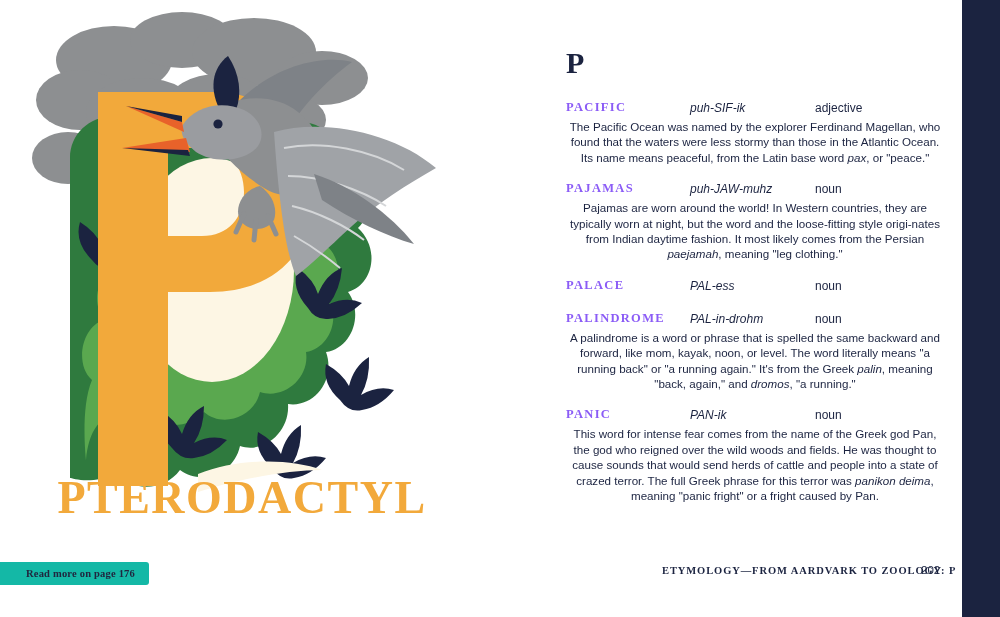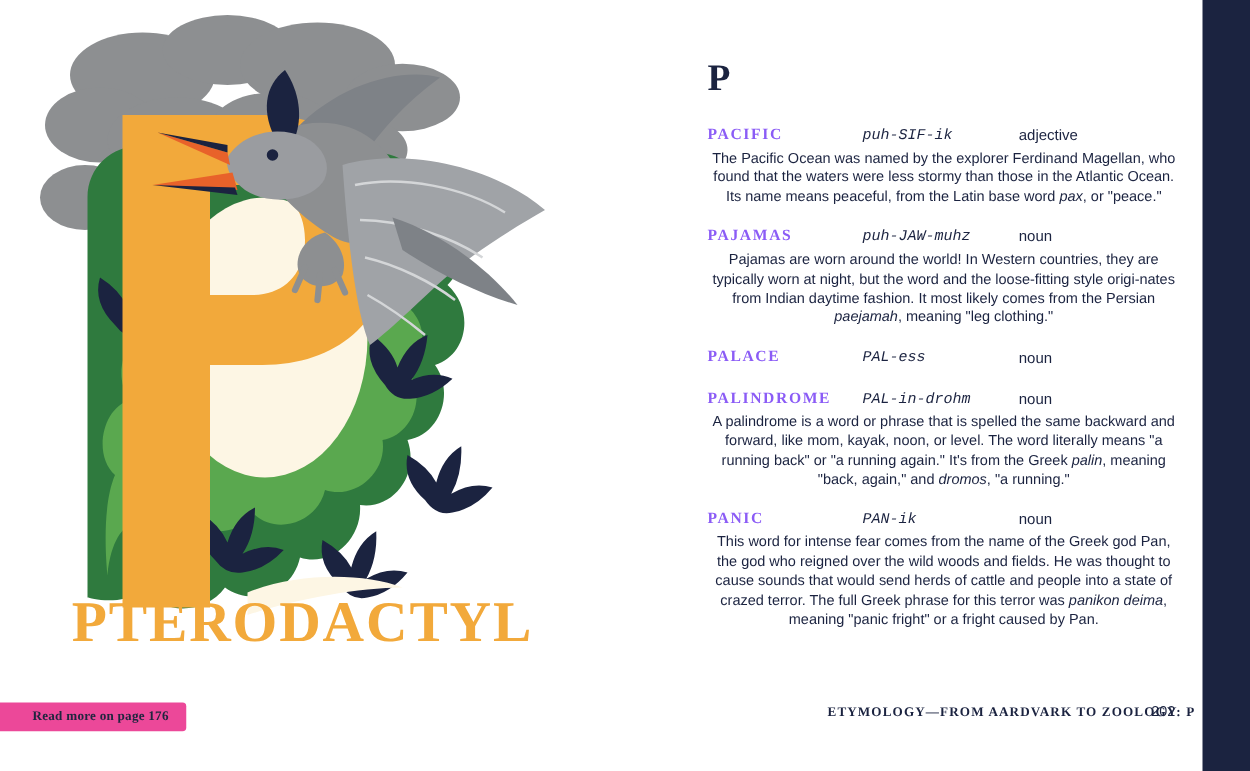--- a/index.html
+++ b/index.html
@@ -43,21 +43,21 @@
     top: 8px;
     width: 440px;
     height: 545px;
   }
   .illus svg { display: block; }
 
   .read-more {
     position: absolute;
     left: 0px;
     top: 562px;
-    background: #ec4899;
+    background: #14b8a6;
     color: #20263f;
     font-family: "Liberation Serif", serif;
     font-weight: bold;
     font-size: 10.5px;
     letter-spacing: 0.2px;
     padding: 6px 14px 6px 26px;
     border-radius: 0 3px 3px 0;
     white-space: nowrap;
   }
 
@@ -95,21 +95,21 @@
     left: 0; top: 0;
     font-family: "Liberation Serif", serif;
     font-weight: bold;
     font-size: 12.5px;
     letter-spacing: 1.3px;
     color: #8b5cf6;
   }
   .pron {
     position: absolute;
     left: 124px; top: 1px;
-    font-family: Liberation Mono, monospace;
+    font-family: Liberation Sans, sans-serif;
     font-style: italic;
     font-size: 12px;
     color: #1b2340;
   }
   .pos {
     position: absolute;
     left: 249px; top: 1px;
     font-family: "Liberation Sans", sans-serif;
     font-size: 12px;
     color: #1b2340;

